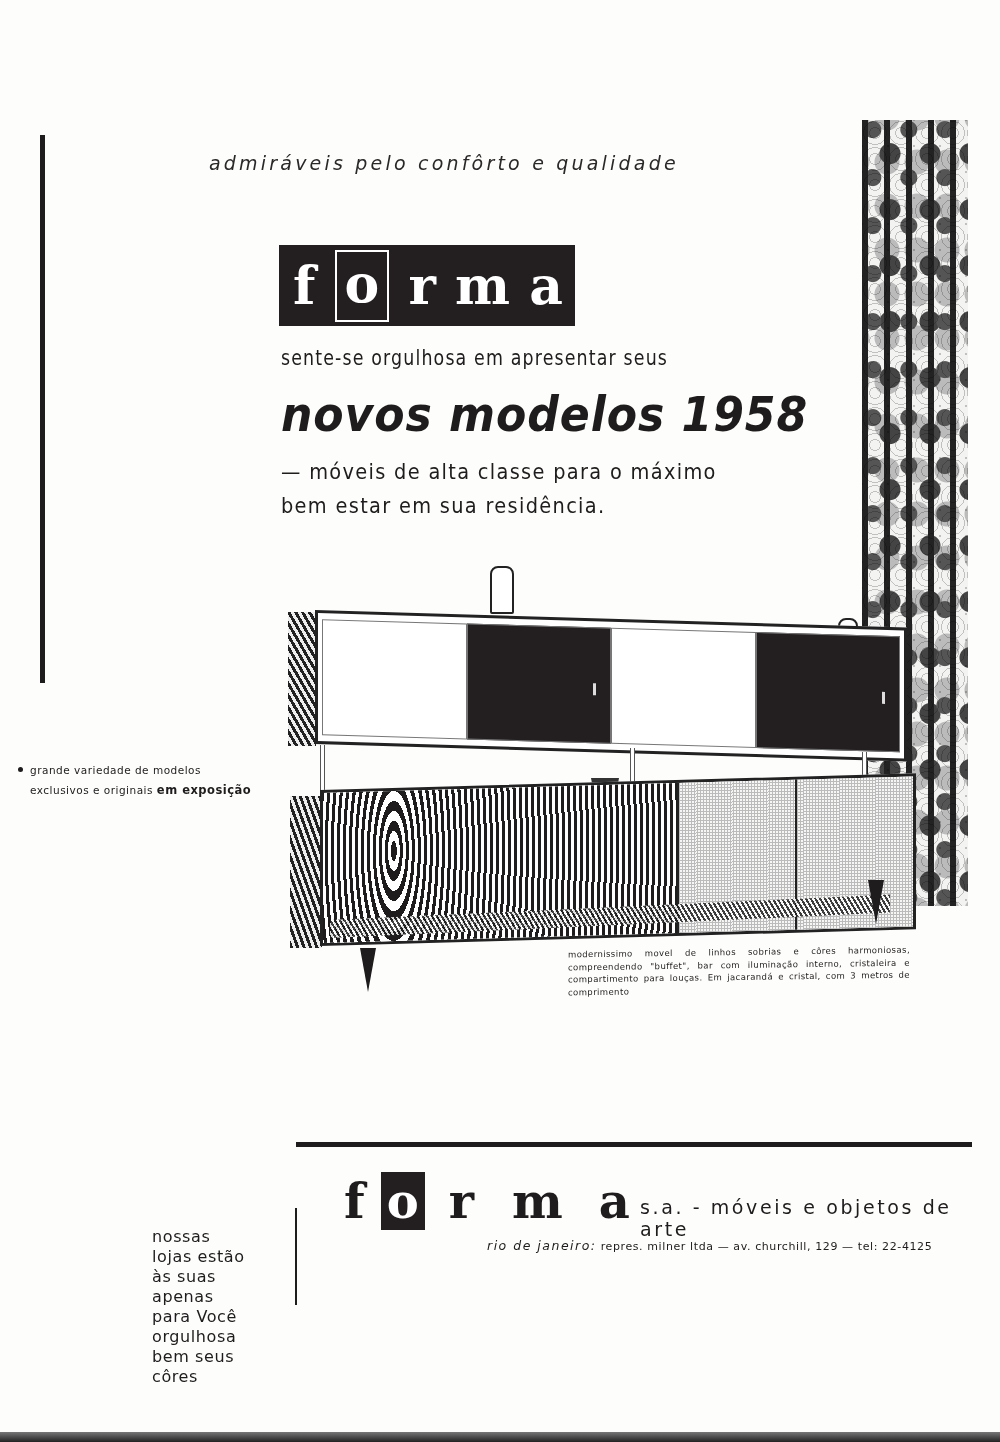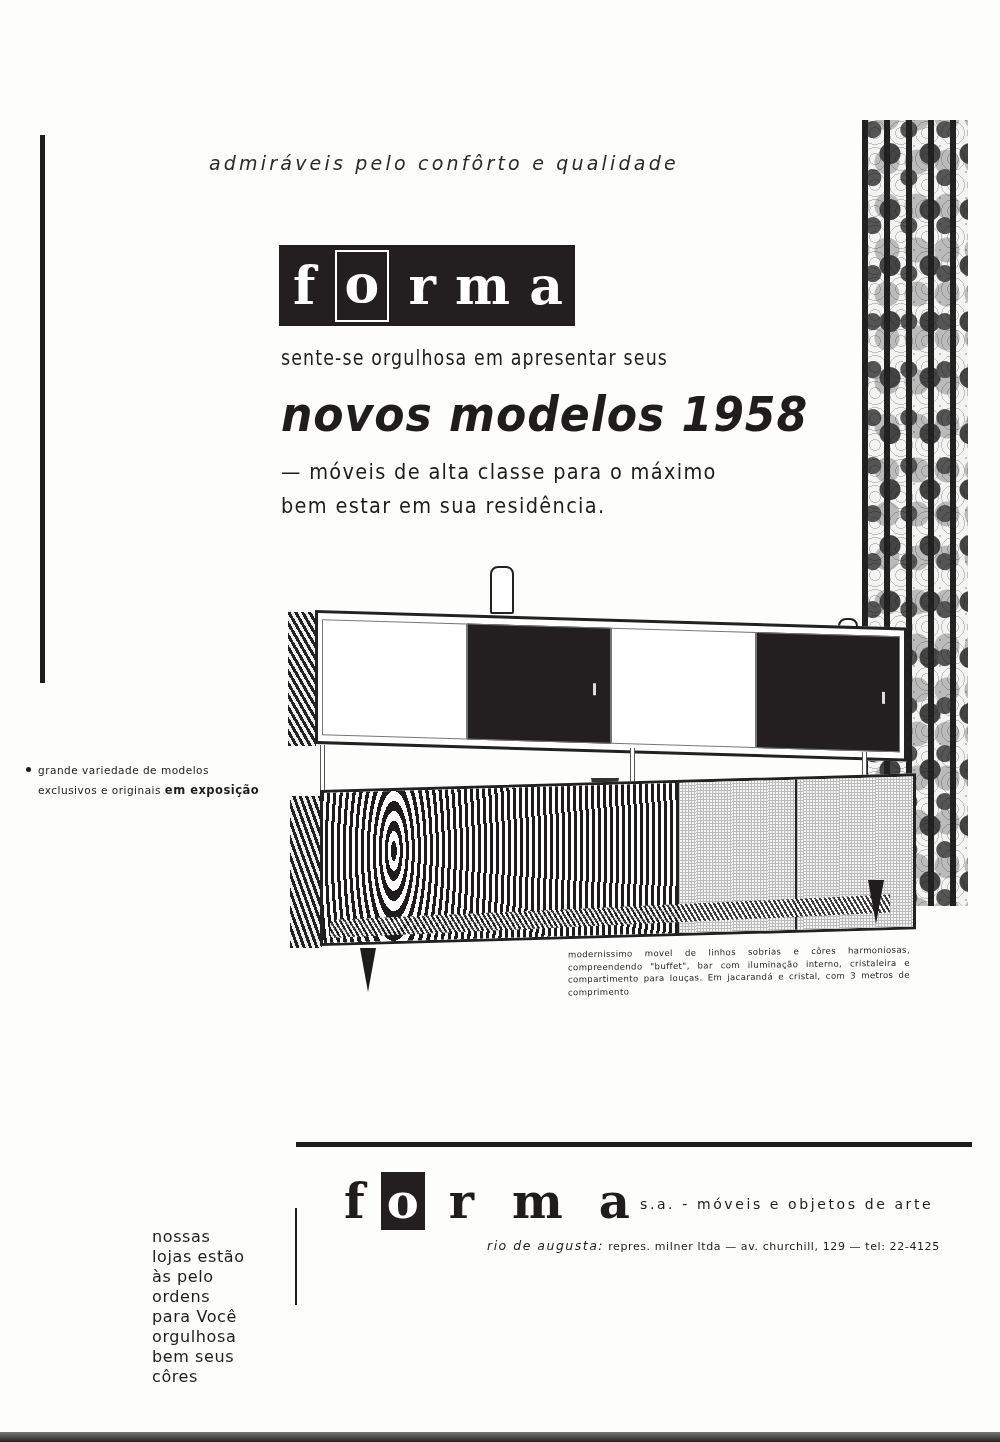--- a/index.html
+++ b/index.html
@@ -59,35 +59,35 @@
   .cane { flex:1; border-left:2px solid #222; background:
       repeating-linear-gradient(0deg,#bbb 0 1px,transparent 1px 3px),
       repeating-linear-gradient(90deg,#bbb 0 1px,#f6f6f4 1px 3px); }
   .leg { width:0; height:0; border-left:8px solid transparent; border-right:8px solid transparent; border-top:44px solid #1e1c1c; }
   .leg-1 { left:360px; top:948px; }
   .leg-2 { left:868px; top:880px; }
   .plinth { left:330px; top:920px; width:560px; height:18px; background:repeating-linear-gradient(60deg,#222 0 2px,#fff 2px 4px); transform:skewY(-2.6deg); transform-origin:left top; opacity:.85; }
 
   .caption { left:568px; top:946px; width:342px; font-size:8.5px; line-height:12.5px; letter-spacing:.4px; text-align:justify; transform:skewY(-0.8deg); }
 
-  .bullets { left:24px; top:760px; width:240px; font-size:10.5px; letter-spacing:.5px; line-height:20px; }
+  .bullets { left:16px; top:760px; width:240px; font-size:10.5px; letter-spacing:.5px; line-height:20px; }
   .bullet { position:relative; padding-left:14px; margin-bottom:18px; }
   .bullet::before { content:""; position:absolute; left:2px; top:7px; width:5px; height:5px; border-radius:50%; background:#1e1c1c; }
   .bullet b { font-weight:bold; font-size:11.5px; }
 
   
   .footer-rule { left:296px; top:1142px; width:676px; height:5px; background:#1e1c1c; }
   .footer-vrule { left:295px; top:1208px; width:2px; height:97px; background:#1e1c1c; }
   .logo-bottom { left:344px; top:1172px; display:flex; align-items:center; gap:0; }
   .logo-bottom span { font-family:"DejaVu Serif", serif; font-weight:bold; font-size:48px; color:#1e1c1c; line-height:1; }
   .logo-bottom .l-f { margin-right:16px; }
   .logo-bottom .l-o { background:#231f20; color:#fff; width:44px; height:58px; display:flex; align-items:center; justify-content:center; margin-right:24px; }
   .logo-bottom .l-r { margin-right:38px; }
   .logo-bottom .l-m { margin-right:38px; letter-spacing:-2px; }
-  .company-sub { left:640px; top:1196px; font-size:14px; letter-spacing:2.6px; }
+  .company-sub { left:640px; top:1196px; font-size:19px; letter-spacing:2.6px; }
   .stores { left:152px; top:1227px; width:96px; font-size:16px; line-height:20px; letter-spacing:.6px; }
   .address { left:487px; top:1236px; font-size:11px; line-height:19px; letter-spacing:.6px; }
   .address .lbl { font-style:italic; font-size:12.5px; letter-spacing:1.5px; }
   .address .indent { padding-left:45px; }
 
   .bottom-edge { left:0; top:1432px; width:1000px; height:10px; background:linear-gradient(#777,#222); }
 </style>
 </head>
 <body>
 
@@ -152,22 +152,22 @@
   <span class="l-f">f</span>
   <span class="l-o">o</span>
   <span class="l-r">r</span>
   <span class="l-m">m</span>
   <span>a</span>
 </div>
 <div class="abs company-sub">s.a. - móveis e objetos de arte</div>
 
 <div class="abs stores">
   <div>nossas lojas estão</div>
-  <div>às pelo ordens</div>
+  <div>às suas apenas</div>
   <div>para Você orgulhosa</div>
   <div>bem seus côres</div>
 </div>
 
 <div class="abs address">
-  <div><span class="lbl">rio de augusta:</span> <span>repres. milner ltda — av. churchill, 129 — tel: 22-4125</span></div>
+  <div><span class="lbl">rio de janeiro:</span> <span>repres. milner ltda — av. churchill, 129 — tel: 22-4125</span></div>
 </div>
 
 <div class="abs bottom-edge"></div>
 
 </body></html>

